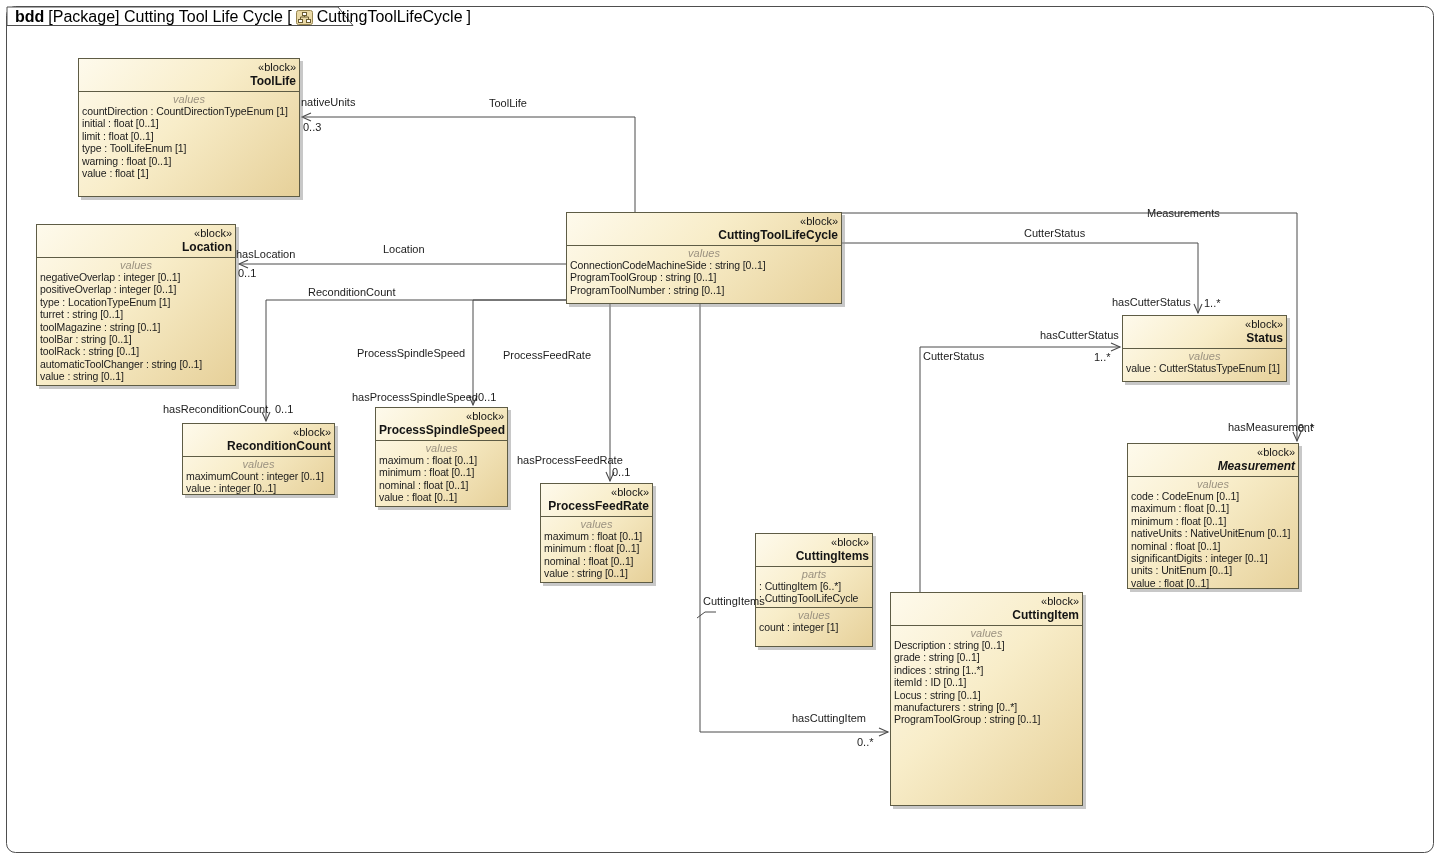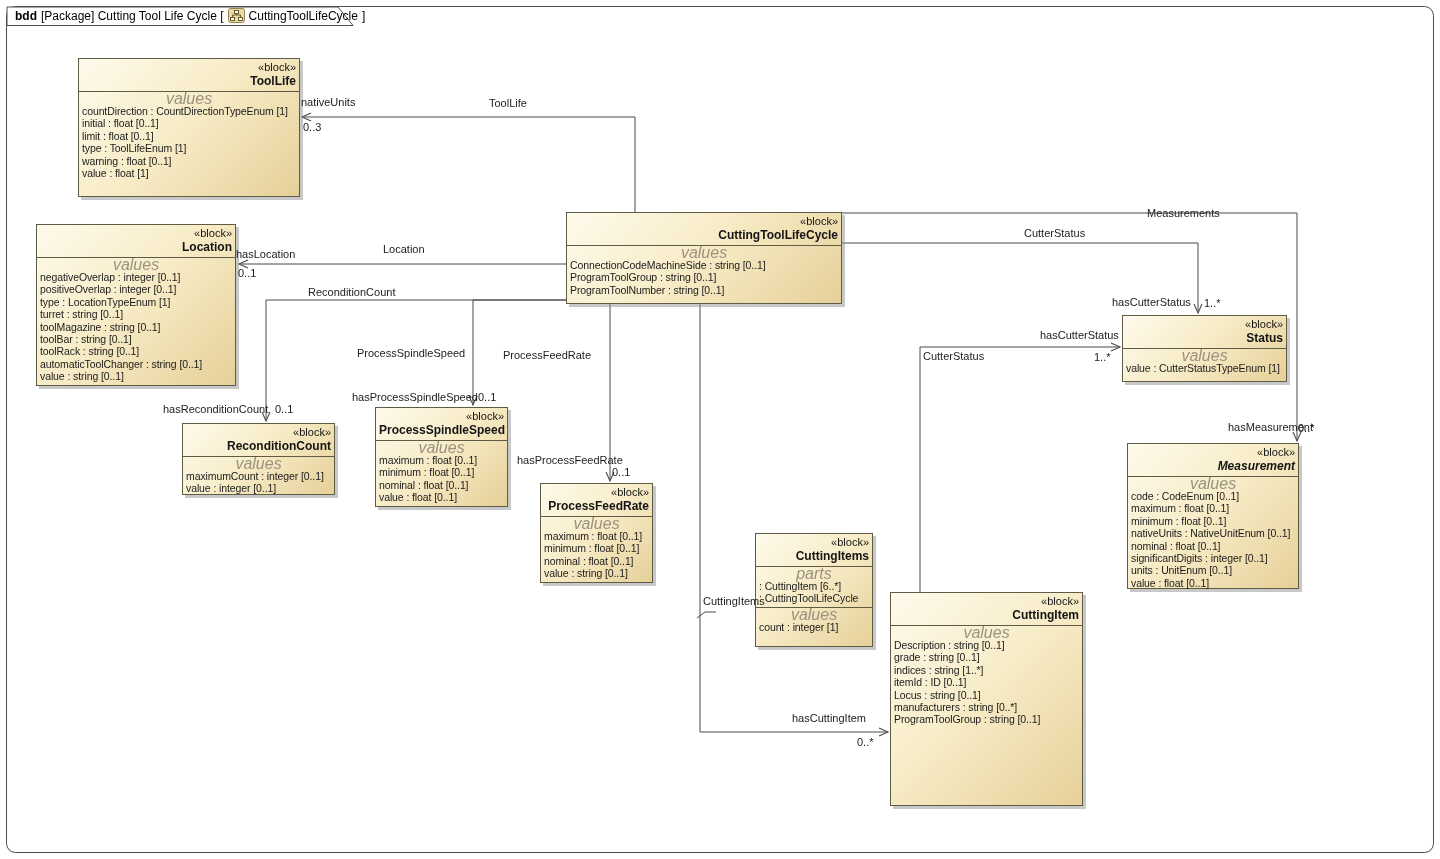--- a/index.html
+++ b/index.html
@@ -1,32 +1,32 @@
 <!DOCTYPE html>
 <html><head>
 <meta charset="utf-8">
 <style>
   html,body{margin:0;padding:0;background:#ffffff;}
   #canvas{position:relative;width:1440px;height:859px;overflow:hidden;
           font-family:"Liberation Sans","DejaVu Sans",sans-serif;background:#ffffff;}
   #wires{position:absolute;left:0;top:0;z-index:1;}
-  #tab-text{position:absolute;left:15px;top:8px;z-index:3;font-size:12px;color:#000;
+  #tab-text{position:absolute;left:15px;top:8px;z-index:3;font-size:16px;color:#000;
             display:flex;align-items:center;white-space:nowrap;}
   #tab-text .kw{font-weight:bold;margin-right:4px;}
   #tab-text .ctx{margin-right:4px;}
   #tab-text .dname{margin:0 4px;}
   .block{position:absolute;z-index:2;box-sizing:border-box;
          background:linear-gradient(135deg,#fefaec 0%,#f8edc9 45%,#e6d099 100%);
          border:1px solid #5e5c45;box-shadow:3px 3px 0 rgba(145,145,145,.5);}
   .block-header{text-align:right;padding:2px 3px 2px;}
   .stereotype{font-size:11px;line-height:13px;color:#141414;}
   .block-name{font-size:12px;line-height:15px;font-weight:bold;color:#141414;}
   .block-name.italic{font-style:italic;}
   .compartment{border-top:1px solid #5e5c45;padding:1px 0 2px;}
-  .comp-label{text-align:center;font-size:16px;line-height:12px;font-style:italic;color:#9b9280;}
+  .comp-label{text-align:center;font-size:11px;line-height:12px;font-style:italic;color:#9b9280;}
   .attr{font-size:10.5px;line-height:12.4px;letter-spacing:-0.1px;color:#1b1b1b;
         padding:0 3px;white-space:nowrap;}
   .assoc-label{position:absolute;z-index:3;font-size:11px;line-height:12px;
                color:#1c1c1c;white-space:nowrap;}
 </style>
 </head>
 <body>
 
 <div id="canvas">
 

